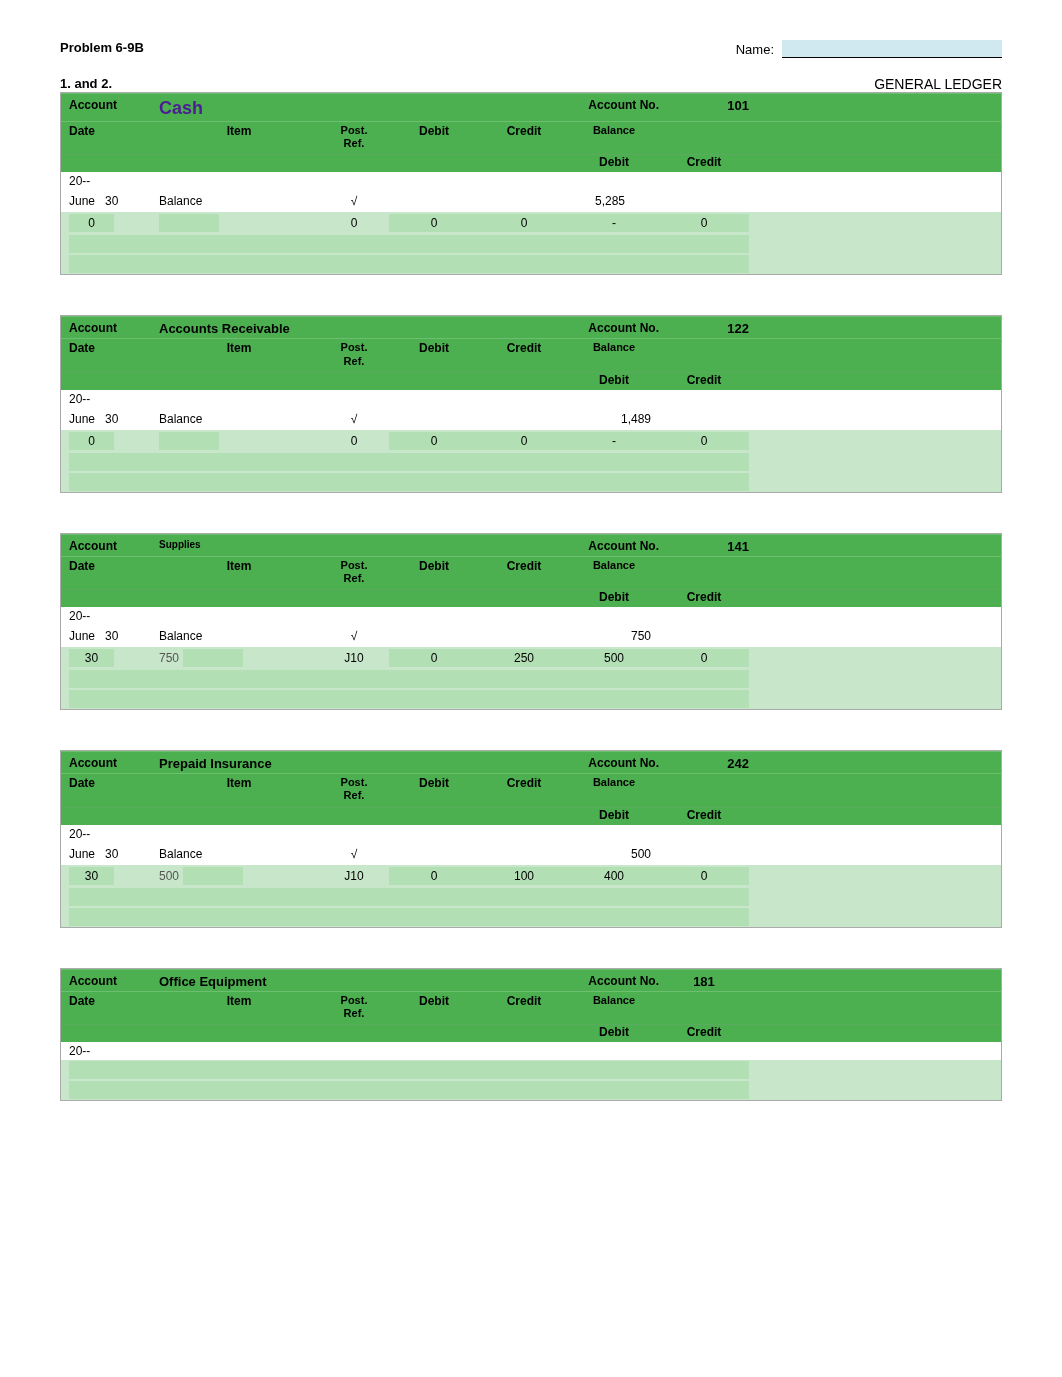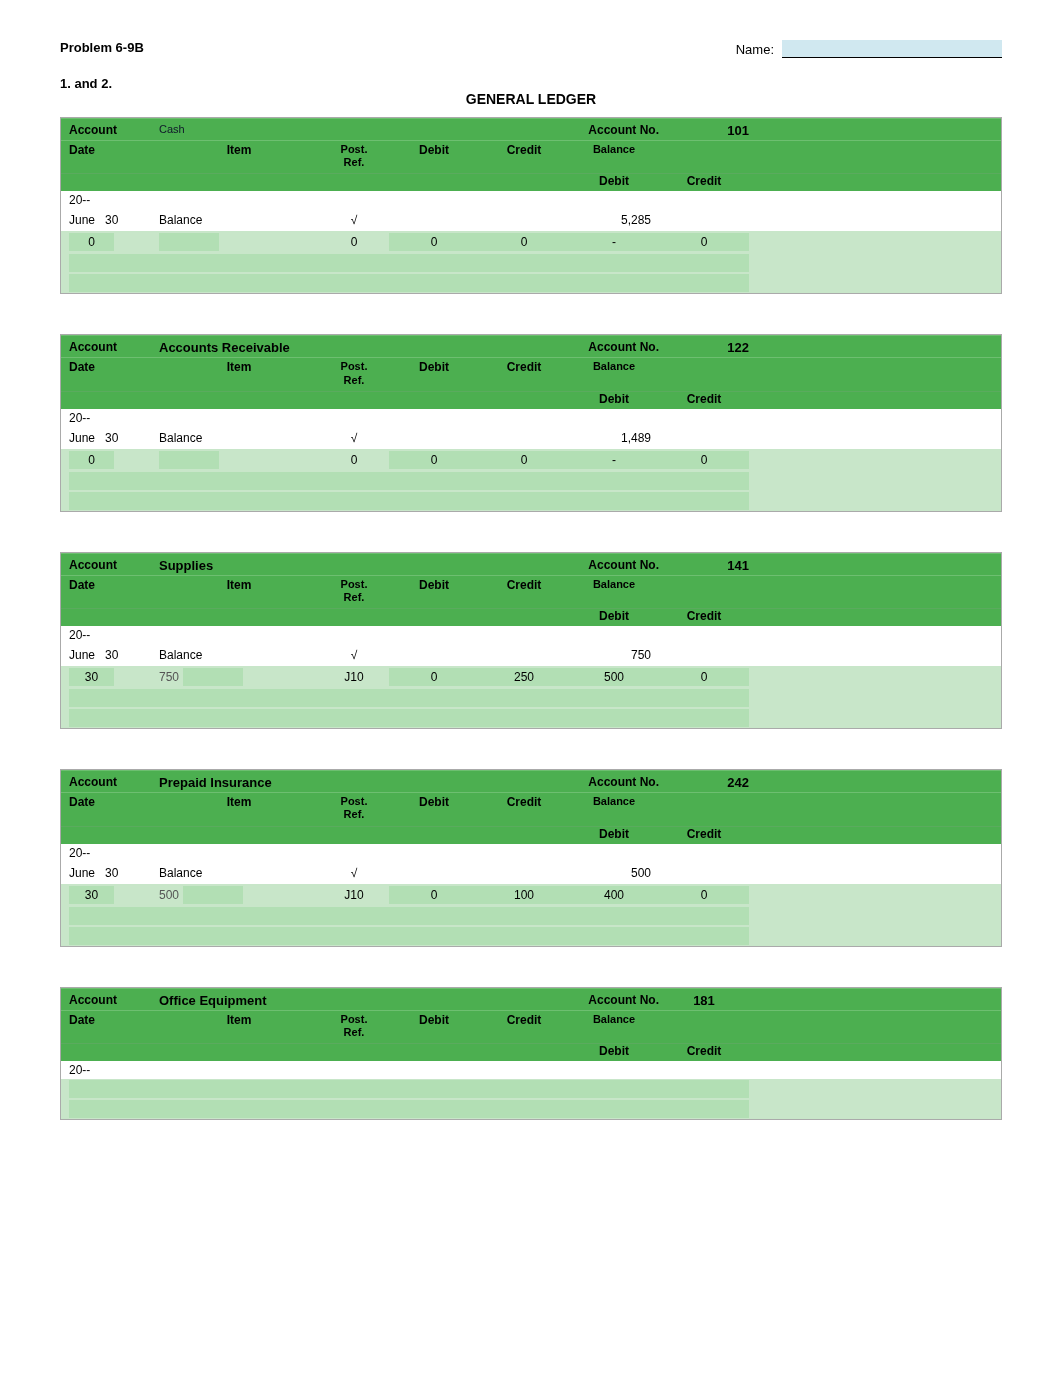--- a/index.html
+++ b/index.html
@@ -59,33 +59,32 @@
       border: none;
       width: 100%;
       text-align: center;
       font-size: 12px;
       outline: none;
       height: 18px;
     }
 
     .page-section-title {
       display: flex;
-      margin-bottom: 10px;
-      flex-direction: column;
+      margin-bottom: 0;
     }
     .one-and-two {
       font-weight: bold;
       font-size: 13px;
       margin-right: 20px;
     }
     .gl-title {
-      font-weight: bold;
+      font-weight: normal;
       font-size: 14px;
       flex: 1;
-      text-align: center;
+      text-align: right;
     }
   </style>
 </head>
 <body>
 
 <div class="problem-header">
   <div class="problem-title">Problem 6-9B</div>
   <div class="name-section">
     <span>Name:</span>
     <input type="text" class="name-input" value="" style="">
@@ -97,21 +96,21 @@
 
 <div class="page-section-title">
   <div class="one-and-two">1. and 2.</div>
   <div class="gl-title">GENERAL LEDGER</div>
 </div>
 
 <div id="ledgers-container">
     <div class="ledger-block">
     <div class="ledger-col-headers" style="display:grid;grid-template-columns:90px 160px 70px 90px 90px 90px 90px;background:#4CAF50;padding:4px 8px 2px 8px;border-bottom:1px solid #6dbf70;">
       <div style="font-weight:bold;font-size:12px;color:#000;">Account</div>
-      <div style="font-weight:normal;font-size:11px;color:#0f172a;">Cash</div>
+      <div style="font-weight:bold;font-size:18px;color:#4c1d95;">Cash</div>
       <div></div>
       <div></div>
       <div></div>
       <div style="font-weight:bold;font-size:12px;color:#000;text-align:right;grid-column:6/7;">Account No.</div>
       <div style="font-weight:bold;font-size:13px;color:#000;text-align:right;">101</div>
     </div>
     <div style="display:grid;grid-template-columns:90px 160px 70px 90px 90px 90px 90px;background:#4CAF50;padding:2px 8px 4px 8px;border-bottom:1px solid #5aab5e;">
       <div style="font-weight:bold;font-size:12px;text-align:left;">Date</div>
       <div style="font-weight:bold;font-size:12px;text-align:center;">Item</div>
       <div style="font-weight:bold;font-size:11px;text-align:center;line-height:1.2;">Post.<br>Ref.</div>
@@ -134,21 +133,21 @@
       </div>
       <div style="display: grid; grid-template-columns: 90px 160px 70px 90px 90px 90px 90px; padding: 1px 8px; min-height: 22px; align-items: center;">
         <div style="display:flex;gap:4px;align-items:center;font-size:12px;">
           <span style="margin-right:6px;font-size:12px;">June</span>
           <span style="font-size:12px;">30</span>
         </div>
         <div style="font-size:12px;">Balance</div>
         <div style="text-align:center;font-size:12px;">√</div>
         <div style="text-align:center;font-size:12px;"></div>
         <div style="text-align:center;font-size:12px;"></div>
-        <div style="text-align:right;font-size:12px;padding-right:8px;">5,285</div>
+        <div style="text-align:center;font-size:12px;padding-right:8px;">5,285</div>
         <div style="text-align:center;font-size:12px;"></div>
       </div>
       <div style="display: grid; grid-template-columns: 90px 160px 70px 90px 90px 90px 90px; padding: 1px 8px; min-height: 22px; align-items: center; background: rgb(200, 230, 201);">
         <div style="display:flex;gap:4px;align-items:center;font-size:12px;">
           <input class="cell-input" style="width: 45px; background: rgb(178, 223, 180);" value="0">
         </div>
         <div style="display:flex;gap:4px;align-items:center;">
 
           <input class="cell-input" style="width: 60px; background: rgb(178, 223, 180);" value="">
         </div>
@@ -251,21 +250,21 @@
       <div><input class="cell-input" style="background: rgb(178, 223, 180);" value=""></div>
       <div><input class="cell-input" style="background: rgb(178, 223, 180);" value=""></div>
       <div><input class="cell-input" style="background: rgb(178, 223, 180);" value=""></div>
       <div><input class="cell-input" style="background: rgb(178, 223, 180);" value=""></div>
     </div>
     </div>
     <div style="height: 16px;"></div>
     <div class="ledger-block">
     <div class="ledger-col-headers" style="display:grid;grid-template-columns:90px 160px 70px 90px 90px 90px 90px;background:#4CAF50;padding:4px 8px 2px 8px;border-bottom:1px solid #6dbf70;">
       <div style="font-weight:bold;font-size:12px;color:#000;">Account</div>
-      <div style="font-weight:bold;font-size:13px;color:#000;">Supplies</div>
+      <div style="font-weight:bold;font-size:10px;color:#000;">Supplies</div>
       <div></div>
       <div></div>
       <div></div>
       <div style="font-weight:bold;font-size:12px;color:#000;text-align:right;grid-column:6/7;">Account No.</div>
       <div style="font-weight:bold;font-size:13px;color:#000;text-align:right;">141</div>
     </div>
     <div style="display:grid;grid-template-columns:90px 160px 70px 90px 90px 90px 90px;background:#4CAF50;padding:2px 8px 4px 8px;border-bottom:1px solid #5aab5e;">
       <div style="font-weight:bold;font-size:12px;text-align:left;">Date</div>
       <div style="font-weight:bold;font-size:12px;text-align:center;">Item</div>
       <div style="font-weight:bold;font-size:11px;text-align:center;line-height:1.2;">Post.<br>Ref.</div>

